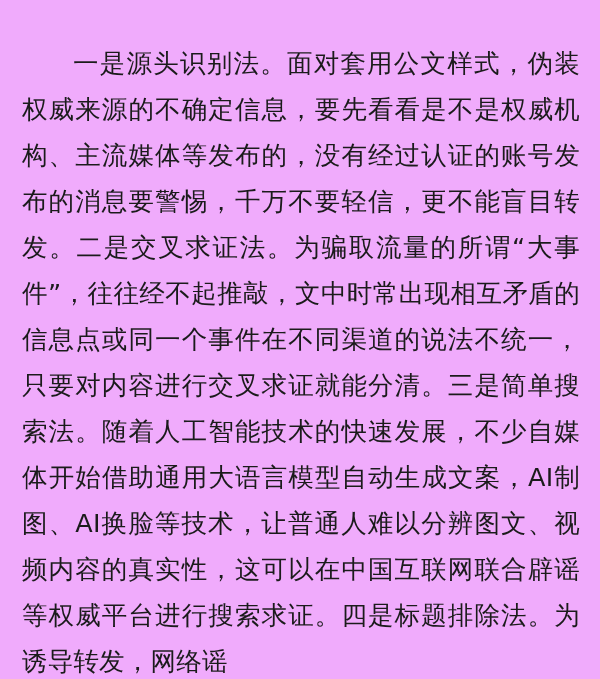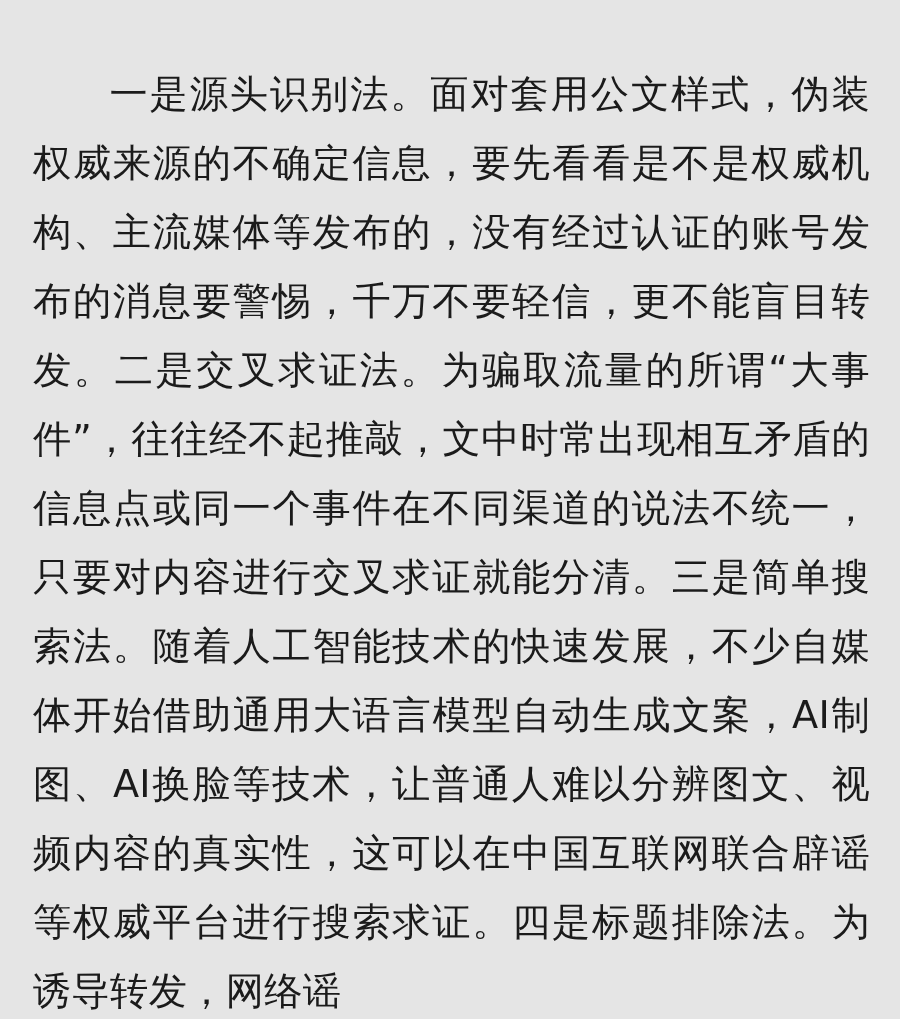--- a/index.html
+++ b/index.html
@@ -10,21 +10,21 @@
   body {
     width: 600px;
     height: 679px;
     overflow: hidden;
     font-family: "DejaVu Sans", sans-serif;
   }
   .page {
     width: 600px;
     height: 679px;
     box-sizing: border-box;
-    background: #e5e5e5;
+    background: #f0abfc;
     padding: 14px 20px 0 22px;
   }
   .body-text {
     font-family: "DejaVu Sans", sans-serif;
     font-size: 25.5px;
     line-height: 46px;
     color: #1b1b1b;
     text-align: justify;
     text-justify: inter-ideograph;
     text-indent: 2em;

